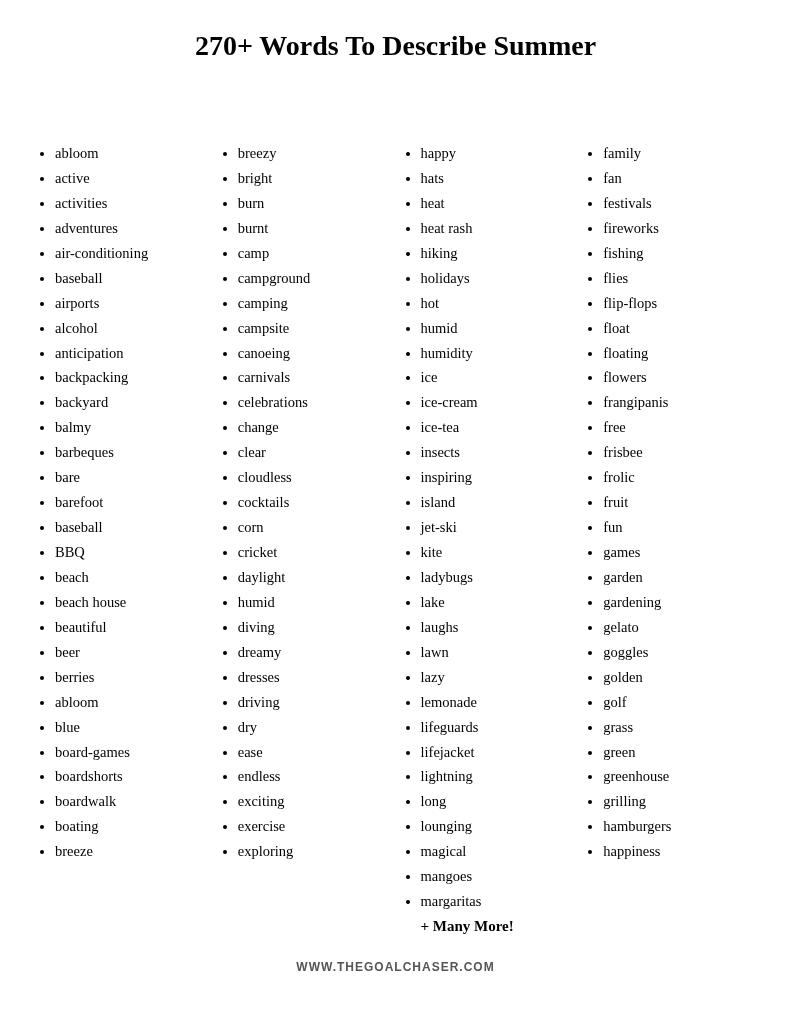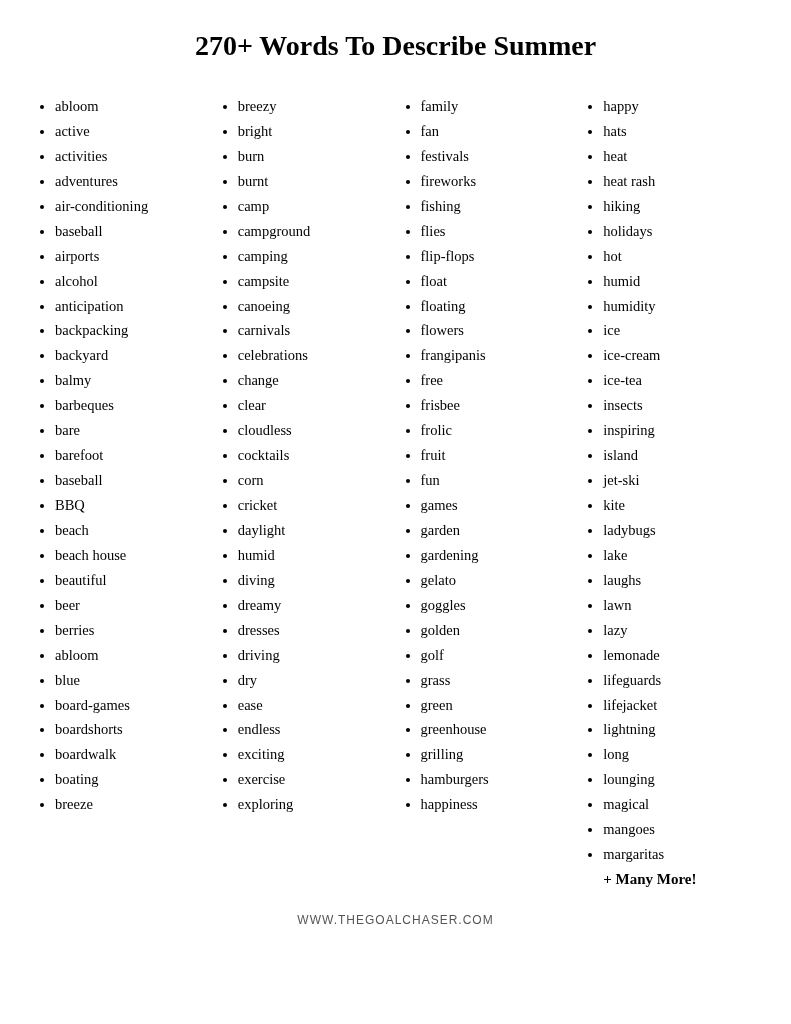--- a/index.html
+++ b/index.html
@@ -26,20 +26,21 @@
 
     .columns-container {
       display: flex;
       gap: 0;
       align-items: flex-start;
     }
 
     .column {
       flex: 1;
       padding: 0 5px;
+      margin-top: 47px;
     }
 
     .word-list {
       list-style: disc;
       padding-left: 20px;
       margin: 0;
     }
 
     .word-list li {
       font-size: 14.5px;
@@ -48,20 +49,21 @@
       color: #000;
     }
 
     .footer {
       text-align: center;
       margin-top: 20px;
       font-size: 12px;
       color: #555;
       font-family: Arial, sans-serif;
       letter-spacing: 1px;
+      font-weight: bold;
     }
 
     .extra-note {
       font-size: 15px;
       font-weight: bold;
       color: #000;
       padding-left: 20px;
       line-height: 1.72;
     }
   </style>
@@ -130,54 +132,20 @@
         <li>diving</li>
         <li>dreamy</li>
         <li>dresses</li>
         <li>driving</li>
         <li>dry</li>
         <li>ease</li>
         <li>endless</li>
         <li>exciting</li>
         <li>exercise</li>
         <li>exploring</li>
-      </ul>
-  </div>
-
-  <div class="column">
-    <ul class="word-list" id="list-col3">
-        <li>family</li>
-        <li>fan</li>
-        <li>festivals</li>
-        <li>fireworks</li>
-        <li>fishing</li>
-        <li>flies</li>
-        <li>flip-flops</li>
-        <li>float</li>
-        <li>floating</li>
-        <li>flowers</li>
-        <li>frangipanis</li>
-        <li>free</li>
-        <li>frisbee</li>
-        <li>frolic</li>
-        <li>fruit</li>
-        <li>fun</li>
-        <li>games</li>
-        <li>garden</li>
-        <li>gardening</li>
-        <li>gelato</li>
-        <li>goggles</li>
-        <li>golden</li>
-        <li>golf</li>
-        <li>grass</li>
-        <li>green</li>
-        <li>greenhouse</li>
-        <li>grilling</li>
-        <li>hamburgers</li>
-        <li>happiness</li>
       </ul>
   </div>
 
   <div class="column">
     <ul class="word-list" id="list-col4">
         <li>happy</li>
         <li>hats</li>
         <li>heat</li>
         <li>heat rash</li>
         <li>hiking</li>
@@ -203,15 +171,49 @@
         <li>lifejacket</li>
         <li>lightning</li>
         <li>long</li>
         <li>lounging</li>
         <li>magical</li>
         <li>mangoes</li>
         <li>margaritas</li>
       </ul>
     <div class="extra-note" id="extra-note">+ Many More!</div>
   </div>
+
+  <div class="column">
+    <ul class="word-list" id="list-col3">
+        <li>family</li>
+        <li>fan</li>
+        <li>festivals</li>
+        <li>fireworks</li>
+        <li>fishing</li>
+        <li>flies</li>
+        <li>flip-flops</li>
+        <li>float</li>
+        <li>floating</li>
+        <li>flowers</li>
+        <li>frangipanis</li>
+        <li>free</li>
+        <li>frisbee</li>
+        <li>frolic</li>
+        <li>fruit</li>
+        <li>fun</li>
+        <li>games</li>
+        <li>garden</li>
+        <li>gardening</li>
+        <li>gelato</li>
+        <li>goggles</li>
+        <li>golden</li>
+        <li>golf</li>
+        <li>grass</li>
+        <li>green</li>
+        <li>greenhouse</li>
+        <li>grilling</li>
+        <li>hamburgers</li>
+        <li>happiness</li>
+      </ul>
+  </div>
 </div>
 
 <div class="footer">WWW.THEGOALCHASER.COM</div>
 
 </body></html>

